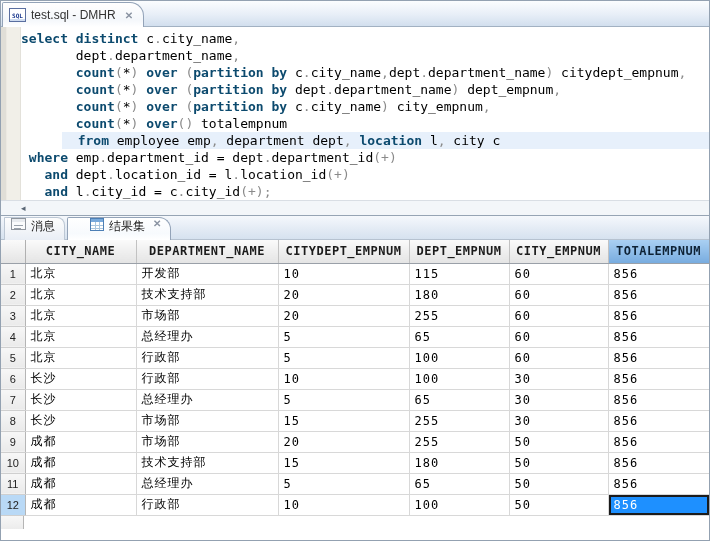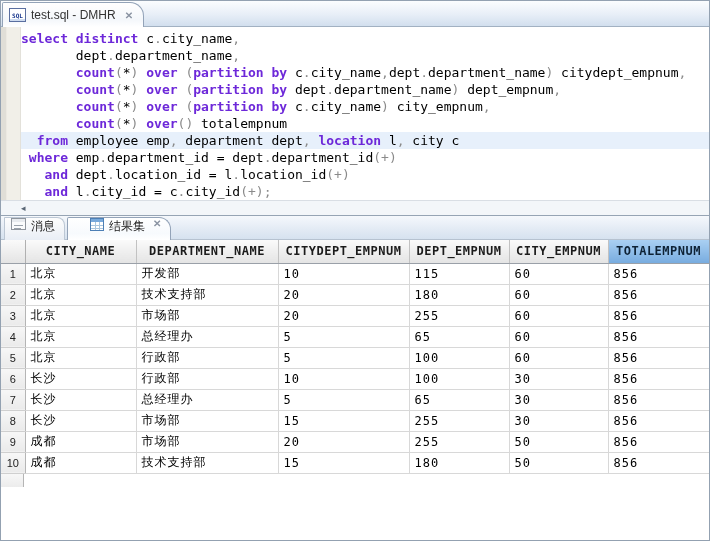--- a/index.html
+++ b/index.html
@@ -22,22 +22,22 @@
              box-shadow:inset 0 -2px 0 #cfdcf0; }
   .etab-close { color:#8a93a2; font-size:10px; font-weight:bold; margin-left:4px; cursor:pointer; }
 
   
   .editor { flex:0 0 173px; display:flex; background:#fff; overflow:hidden; }
   .frame-strip { width:6px; background:#e0ded7; border-right:1px solid #ece9e2; }
   .gutter { width:14px; background:#f1efe8; border-right:1px solid #e3e1da; }
   .code { flex:1; padding-top:3px; font:13px/17px "DejaVu Sans Mono", monospace;
           white-space:pre; color:#000; overflow:hidden; }
   .code-line { height:17px; }
-  .code-line.hl { background:#e7f0fb; }
-  .t-k { color:#6d28d9; font-weight:bold; }
+  .code-line.hl { background:#e7f0fb;margin-left:41px; }
+  .t-k { color:#0c4a6e; font-weight:bold; }
   .t-i { color:#000000; }
   .t-p { color:#8a8a8a; }
 
   
   .hscroll { flex:0 0 15px; background:#f3f6f9; border-top:1px solid #d9dee4;
              display:flex; align-items:center; padding-left:20px; }
   .harrow { color:#5a6675; font-size:9px; line-height:1; cursor:pointer; }
 
   
   .rtabbar { flex:0 0 25px; display:flex; align-items:flex-end; gap:2px;
@@ -230,20 +230,38 @@
           </tr>
           <tr>
             <th class="rownum">10</th>
             <td class="cell">成都</td>
             <td class="cell">技术支持部</td>
             <td class="cell">15</td>
             <td class="cell">180</td>
             <td class="cell">50</td>
             <td class="cell">856</td>
           </tr>
+          <tr>
+            <th class="rownum">11</th>
+            <td class="cell">成都</td>
+            <td class="cell">总经理办</td>
+            <td class="cell">5</td>
+            <td class="cell">65</td>
+            <td class="cell">50</td>
+            <td class="cell">856</td>
+          </tr>
+          <tr>
+            <th class="rownum selrow">12</th>
+            <td class="cell">成都</td>
+            <td class="cell">行政部</td>
+            <td class="cell">10</td>
+            <td class="cell">100</td>
+            <td class="cell">50</td>
+            <td class="cell selcell">856</td>
+          </tr>
         </tbody>
     </table>
     <div class="partial-row">
       <div class="partial-rownum"></div>
     </div>
   </div>
 
 </div>
 
 </body></html>

